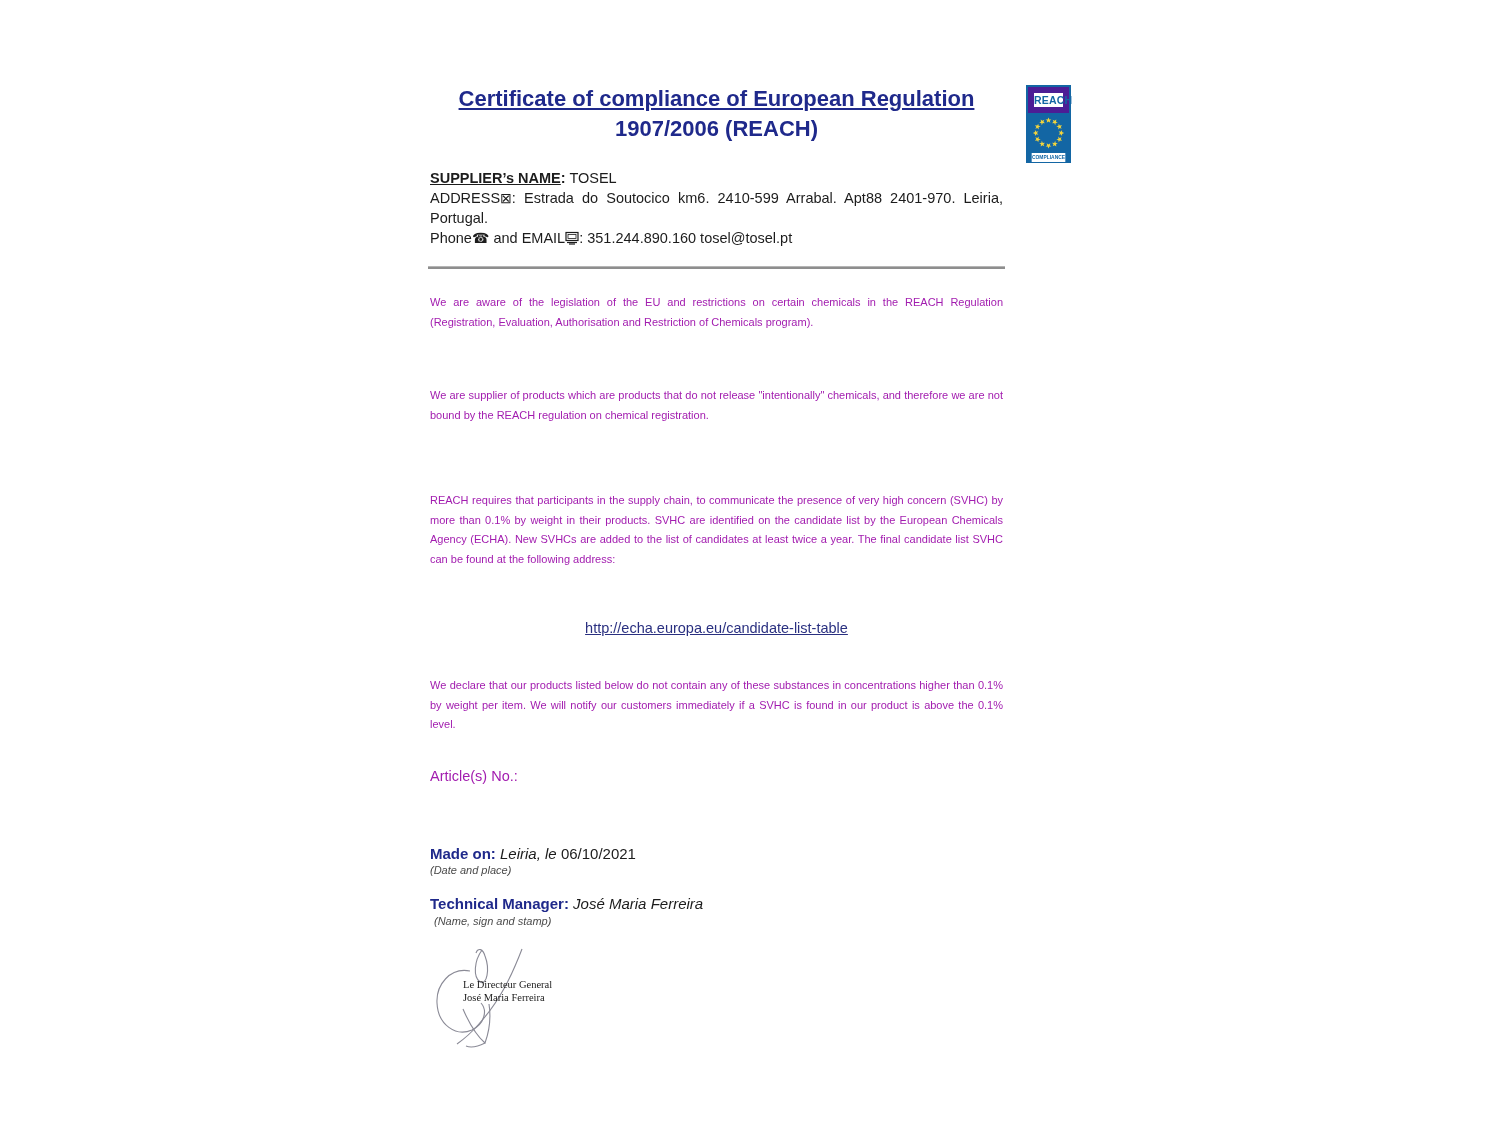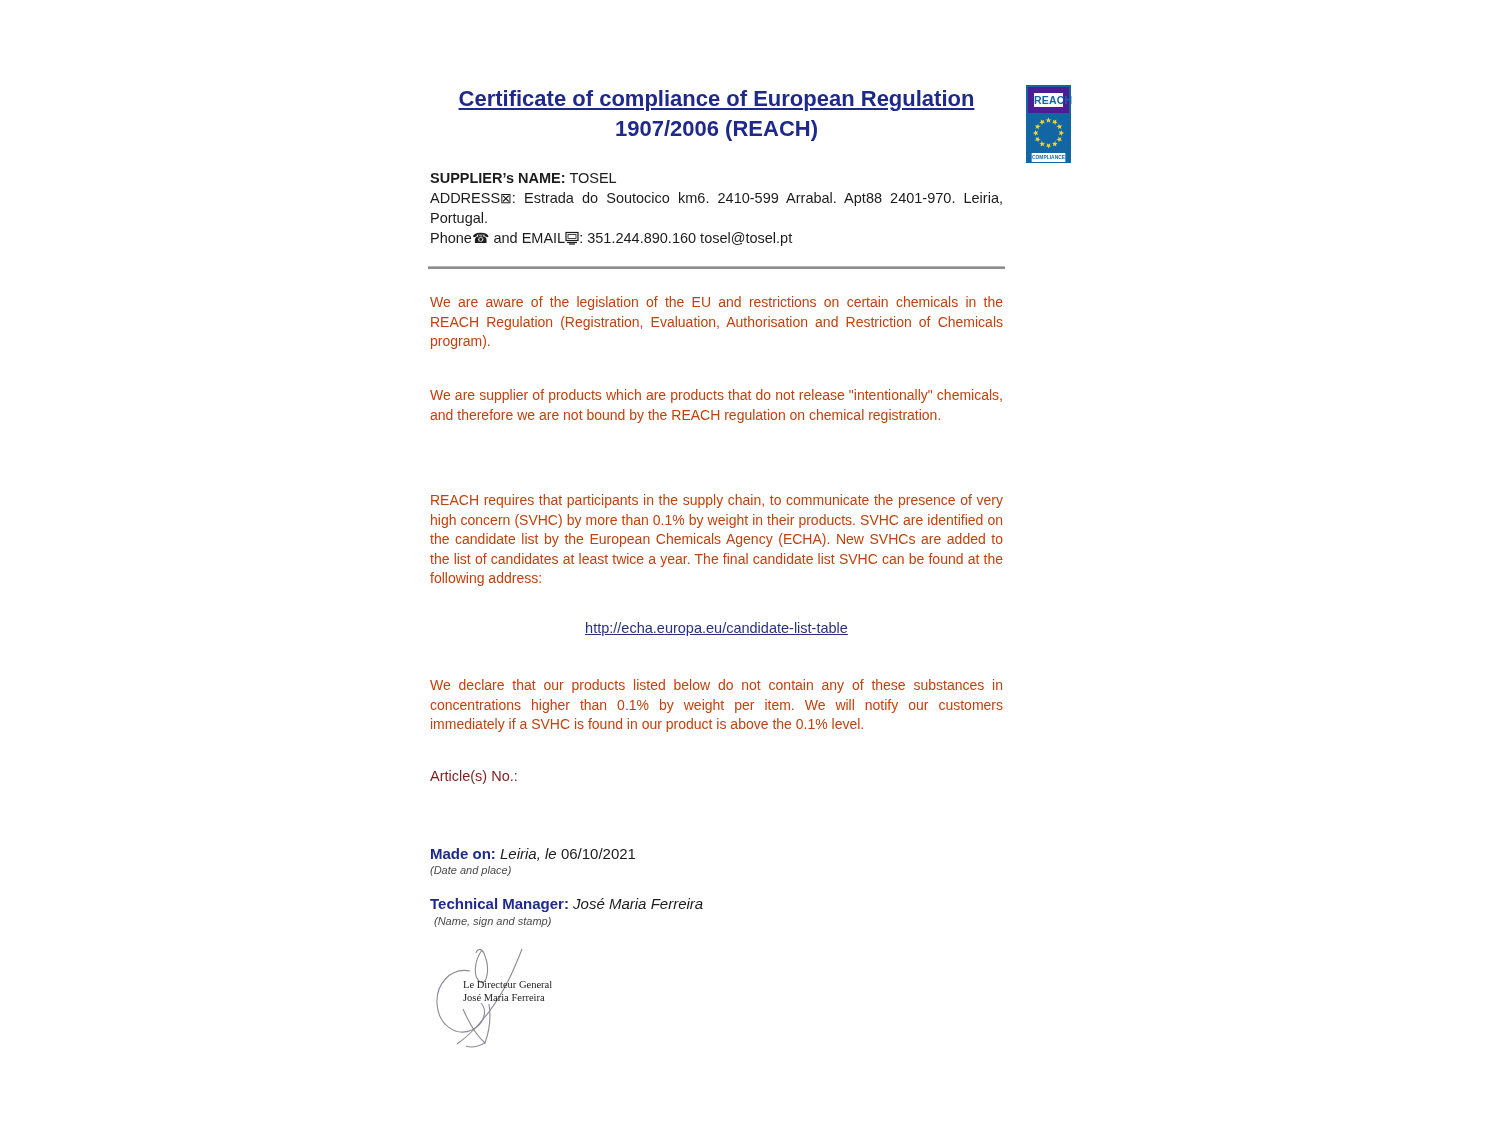--- a/index.html
+++ b/index.html
@@ -35,39 +35,39 @@
     position: absolute;
     top: 168px;
     left: 0;
     width: 100%;
     font-size: 14.5px;
     line-height: 20px;
     color: #1C1C1C;
     text-align: justify;
   }
   .supplier .lbl { font-weight: bold; }
-  .supplier .u { }
+  .supplier .u { text-decoration: underline; }
   .glyph-icon { font-size: 14px; }
   .computer-icon-svg { display: inline-block; vertical-align: -2px; }
   .divider {
     position: absolute;
     top: 266px;
     left: -2px;
     width: 577px;
     height: 3px;
     background: #8E8E8E;
     border-top: 1px solid #B5B5B5;
   }
   .para {
     position: absolute;
     left: 0;
     width: 100%;
-    font-size: 14px;
+    font-size: 11px;
     line-height: 19.5px;
-    color: #c2410c;
+    color: #a21caf;
     text-align: justify;
   }
   .p1 { top: 293px; }
   .p2 { top: 386px; }
   .p3 { top: 491px; }
   .p4 { top: 676px; }
   .link-row {
     position: absolute;
     top: 620px;
     left: 0;
@@ -80,21 +80,21 @@
     color: #2A3080;
     text-decoration: underline;
     cursor: pointer;
   }
   .article-row {
     position: absolute;
     top: 768px;
     left: 0;
     width: 100%;
     font-size: 14.5px;
-    color: #7f1d1d;
+    color: #a21caf;
   }
   .signoff-row {
     position: absolute;
     left: 0;
     width: 100%;
     font-size: 15px;
     color: #1C1C1C;
   }
   .made-on { top: 845px; }
   .manager { top: 895px; }

